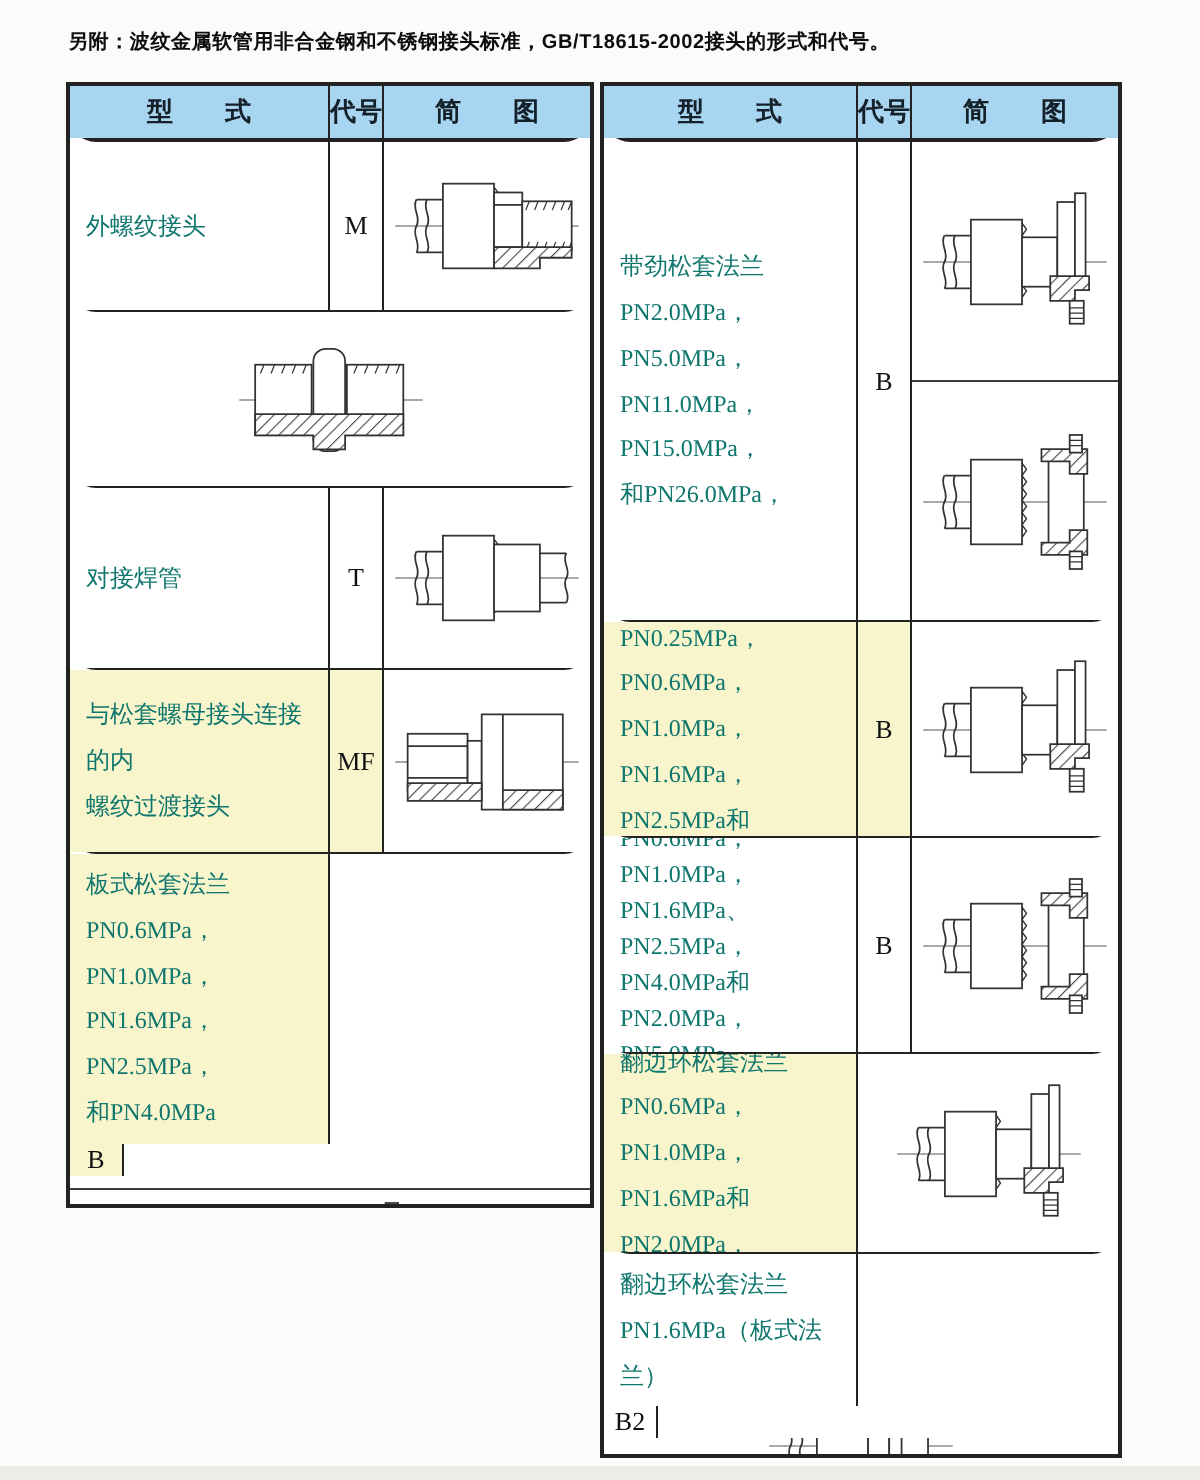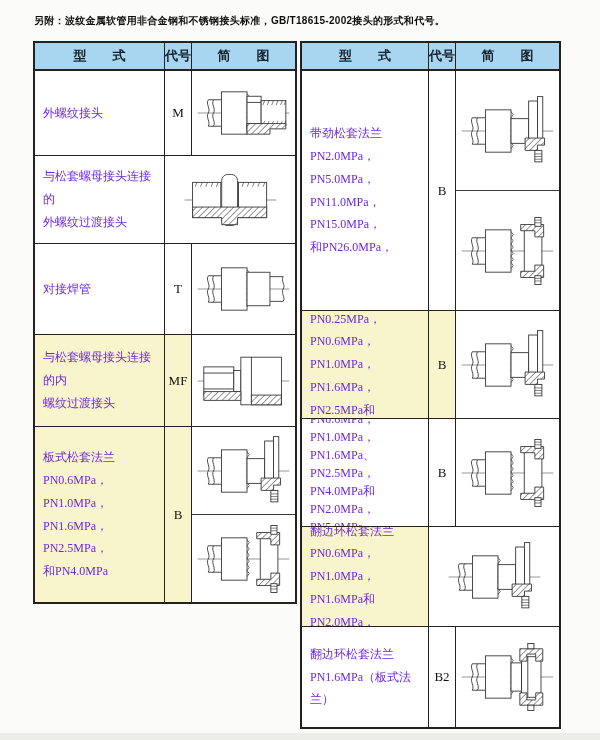--- a/index.html
+++ b/index.html
@@ -25,35 +25,35 @@
     white-space:nowrap;
   }
   .tbl{
     position:absolute;top:41px;
     background:#fff;
     border:2px solid var(--border);
     display:flex;flex-direction:column;
   }
   #left-table{left:33px;width:264px;}
   #right-table{left:300px;width:261px;}
-  .trow,.thead{display:flex;flex-direction:row;width:100%;border-bottom:1px solid var(--border);}
+  .trow,.thead{display:flex;flex-direction:row;width:100%;border-bottom:1px solid var(--border);border-radius:13px;}
   .thead{background:var(--header-bg);border-bottom:2px solid var(--border);}
-  .trow:last-child{border-bottom:none;}
+  .trow:last-child{border-bottom:none;flex-direction:column;}
   .c{border-right:1px solid var(--border);display:flex;align-items:center;overflow:hidden;background:#fff;}
   .c.last{border-right:none;}
   .hl .c{background:var(--highlight-bg);}
   .hl .c.diag{background:#fff;}
   #left-table .type{width:130px;}
   #right-table .type{width:127px;}
   .code{width:27px;justify-content:center;font-size:13px;color:#111;text-align:center;}
   .diag{flex:1;justify-content:center;}
   .hc{justify-content:center;font-weight:bold;font-size:13px;color:#14202a;background:var(--header-bg) !important;}
   .type-text{
     padding:4px 4px 4px 8px;
-    font-size:12px;line-height:1.9;color:#6d28d9;
+    font-size:12px;line-height:1.9;color:#0f766e;
     white-space:pre-line;
   }
   .tight .type-text{line-height:1.5;}
   .dg{width:97px;height:74px;display:block;}
   .diag.split{flex-direction:column;padding:0;}
   .half{flex:1;width:100%;display:flex;align-items:center;justify-content:center;}
   .half:first-child{border-bottom:1px solid #3a3a3a;}
   .half .dg{height:80px;}
   .bottom-edge{position:absolute;left:0;bottom:0;width:600px;height:7px;background:#ecece9;}
   .defs-holder{position:absolute;width:0;height:0;overflow:hidden;}
@@ -203,24 +203,20 @@
       <div class="c code">M</div>
       <div class="c diag last">
         <svg class="dg" viewBox="0 0 110 80">
             <use href="#sym-male-thread"></use>
           </svg>
       </div>
     </div>
 
 
     <div class="trow" style="height:88px">
-      <div class="c type">
-          <div class="type-text">与松套螺母接头连接的
-外螺纹过渡接头</div>
-        </div>
       <div class="c diag last">
         <svg class="dg" viewBox="0 0 110 80">
             <use href="#sym-nipple-mm"></use>
           </svg>
       </div>
     </div>
 
     <div class="trow" style="height:91px">
       <div class="c type">
           <div class="type-text">对接焊管</div>

